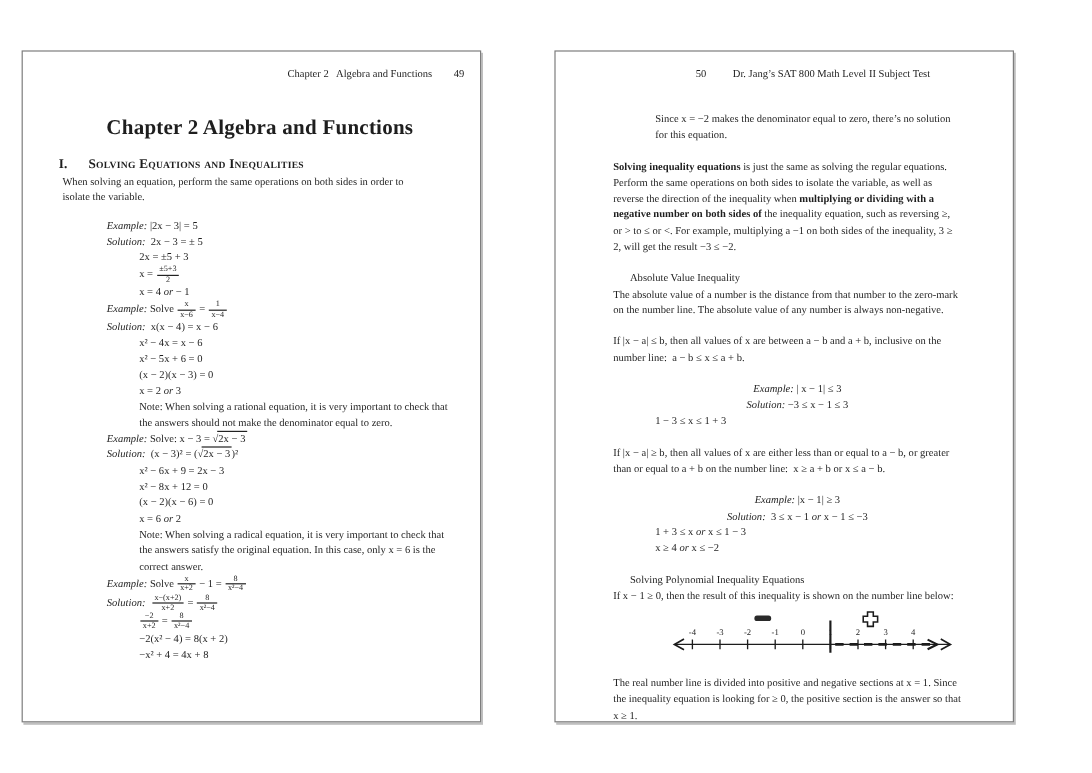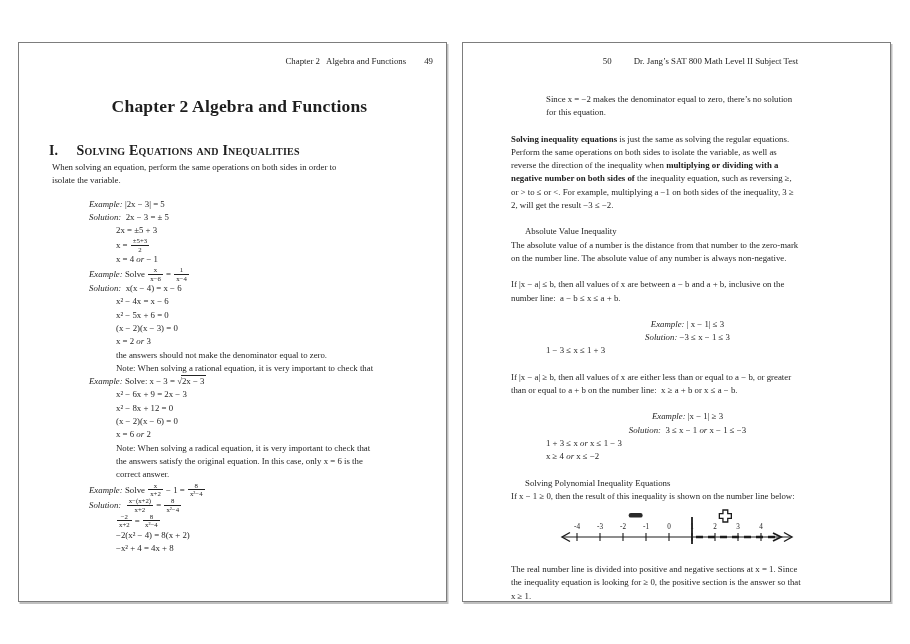--- a/index.html
+++ b/index.html
@@ -2,41 +2,41 @@
 <html><head>
 <meta charset="utf-8">
 <style>
   html,body{margin:0;padding:0;}
   body{
     width:910px;height:644px;position:relative;background:#ffffff;
     font-family:"Liberation Serif","DejaVu Serif",serif;color:#1e1e1e;
     -webkit-font-smoothing:antialiased;
   }
   .page{
-    position:absolute;top:42px;width:429px;height:560px;box-sizing:border-box;
+    position:absolute;top:42px;width:383px;height:560px;box-sizing:border-box;
     background:#fff;border:1.5px solid #7d7d7d;box-shadow:1.5px 2px 0 #bfbfbf;
     overflow:hidden;
   }
   .page-left{left:18px;}
   .page-right{left:462px;}
 
   .running-header{margin-top:13px;font-size:8.8px;white-space:pre;display:flex;align-items:baseline;}
   .page-left .running-header{justify-content:flex-end;padding-right:13px;}
   .page-left .running-header .pagenum{margin-left:18px;}
   .page-right .running-header{justify-content:center;padding-left:48px;}
   .page-right .running-header .htitle{margin-left:22px;}
 
   .page-left .content{padding:0 14px 0 28px;}
   .page-right .content{padding:27px 26px 0 48px;}
 
   .chapter-title{
     margin:30px 0 0 0;text-align:center;font-size:17.5px;font-weight:bold;
     letter-spacing:.2px;
   }
-  .section-heading{margin-top:26px;font-size:14px;font-weight:bold;}
+  .section-heading{margin-top:14px;font-size:11px;font-weight:bold;}
   .section-heading .numeral{padding-left:2px;margin-right:15px;}
   .section-heading .sc{font-variant:small-caps;letter-spacing:.2px;}
 
   .para, .intro-para{
     margin:0;font-size:8.8px;line-height:13.3px;white-space:pre-wrap;
   }
   .intro-para{margin:2px 0 10px 0;padding-left:5px;}
 
   .blocks{font-size:8.8px;}
   .line{white-space:pre;line-height:13.3px;min-height:13.3px;}
@@ -85,23 +85,24 @@
         <div class="line i0"><i>Solution:</i>  2x − 3 = ± 5</div>
         <div class="line i1">2x = ±5 + 3</div>
         <div class="line i1">x = <span class="frac"><span class="num">±5+3</span><span class="den">2</span></span></div>
         <div class="line i1">x = 4 <i>or</i> − 1</div>
         <div class="line i0"><i>Example:</i> Solve <span class="frac"><span class="num">x</span><span class="den">x−6</span></span> = <span class="frac"><span class="num">1</span><span class="den">x−4</span></span></div>
         <div class="line i0"><i>Solution:</i>  x(x − 4) = x − 6</div>
         <div class="line i1">x² − 4x = x − 6</div>
         <div class="line i1">x² − 5x + 6 = 0</div>
         <div class="line i1">(x − 2)(x − 3) = 0</div>
         <div class="line i1">x = 2 <i>or</i> 3</div>
+        <div class="line i1">Note: When solving a rational equation, it is very important to check that</div>
         <div class="line i1">the answers should not make the denominator equal to zero.</div>
-        <div class="line i1">Note: When solving a rational equation, it is very important to check that</div>
         <div class="line i0"><i>Example:</i> Solve: x − 3 = <span class="sqrt"><span class="rad">√</span><span class="radicand">2x − 3</span></span></div>
+        <div class="line i0"><i>Solution:</i>  (x − 3)² = (<span class="sqrt"><span class="rad">√</span><span class="radicand">2x − 3</span></span>)²</div>
         <div class="line i1">x² − 6x + 9 = 2x − 3</div>
         <div class="line i1">x² − 8x + 12 = 0</div>
         <div class="line i1">(x − 2)(x − 6) = 0</div>
         <div class="line i1">x = 6 <i>or</i> 2</div>
         <div class="line i1">Note: When solving a radical equation, it is very important to check that</div>
         <div class="line i1">the answers satisfy the original equation. In this case, only x = 6 is the</div>
         <div class="line i1">correct answer.</div>
         <div class="line i0"><i>Example:</i> Solve <span class="frac"><span class="num">x</span><span class="den">x+2</span></span> − 1 = <span class="frac"><span class="num">8</span><span class="den">x²−4</span></span></div>
         <div class="line i0"><i>Solution:</i>  <span class="frac"><span class="num">x−(x+2)</span><span class="den">x+2</span></span> = <span class="frac"><span class="num">8</span><span class="den">x²−4</span></span></div>
         <div class="line i1"><span class="frac"><span class="num">−2</span><span class="den">x+2</span></span> = <span class="frac"><span class="num">8</span><span class="den">x²−4</span></span></div>

